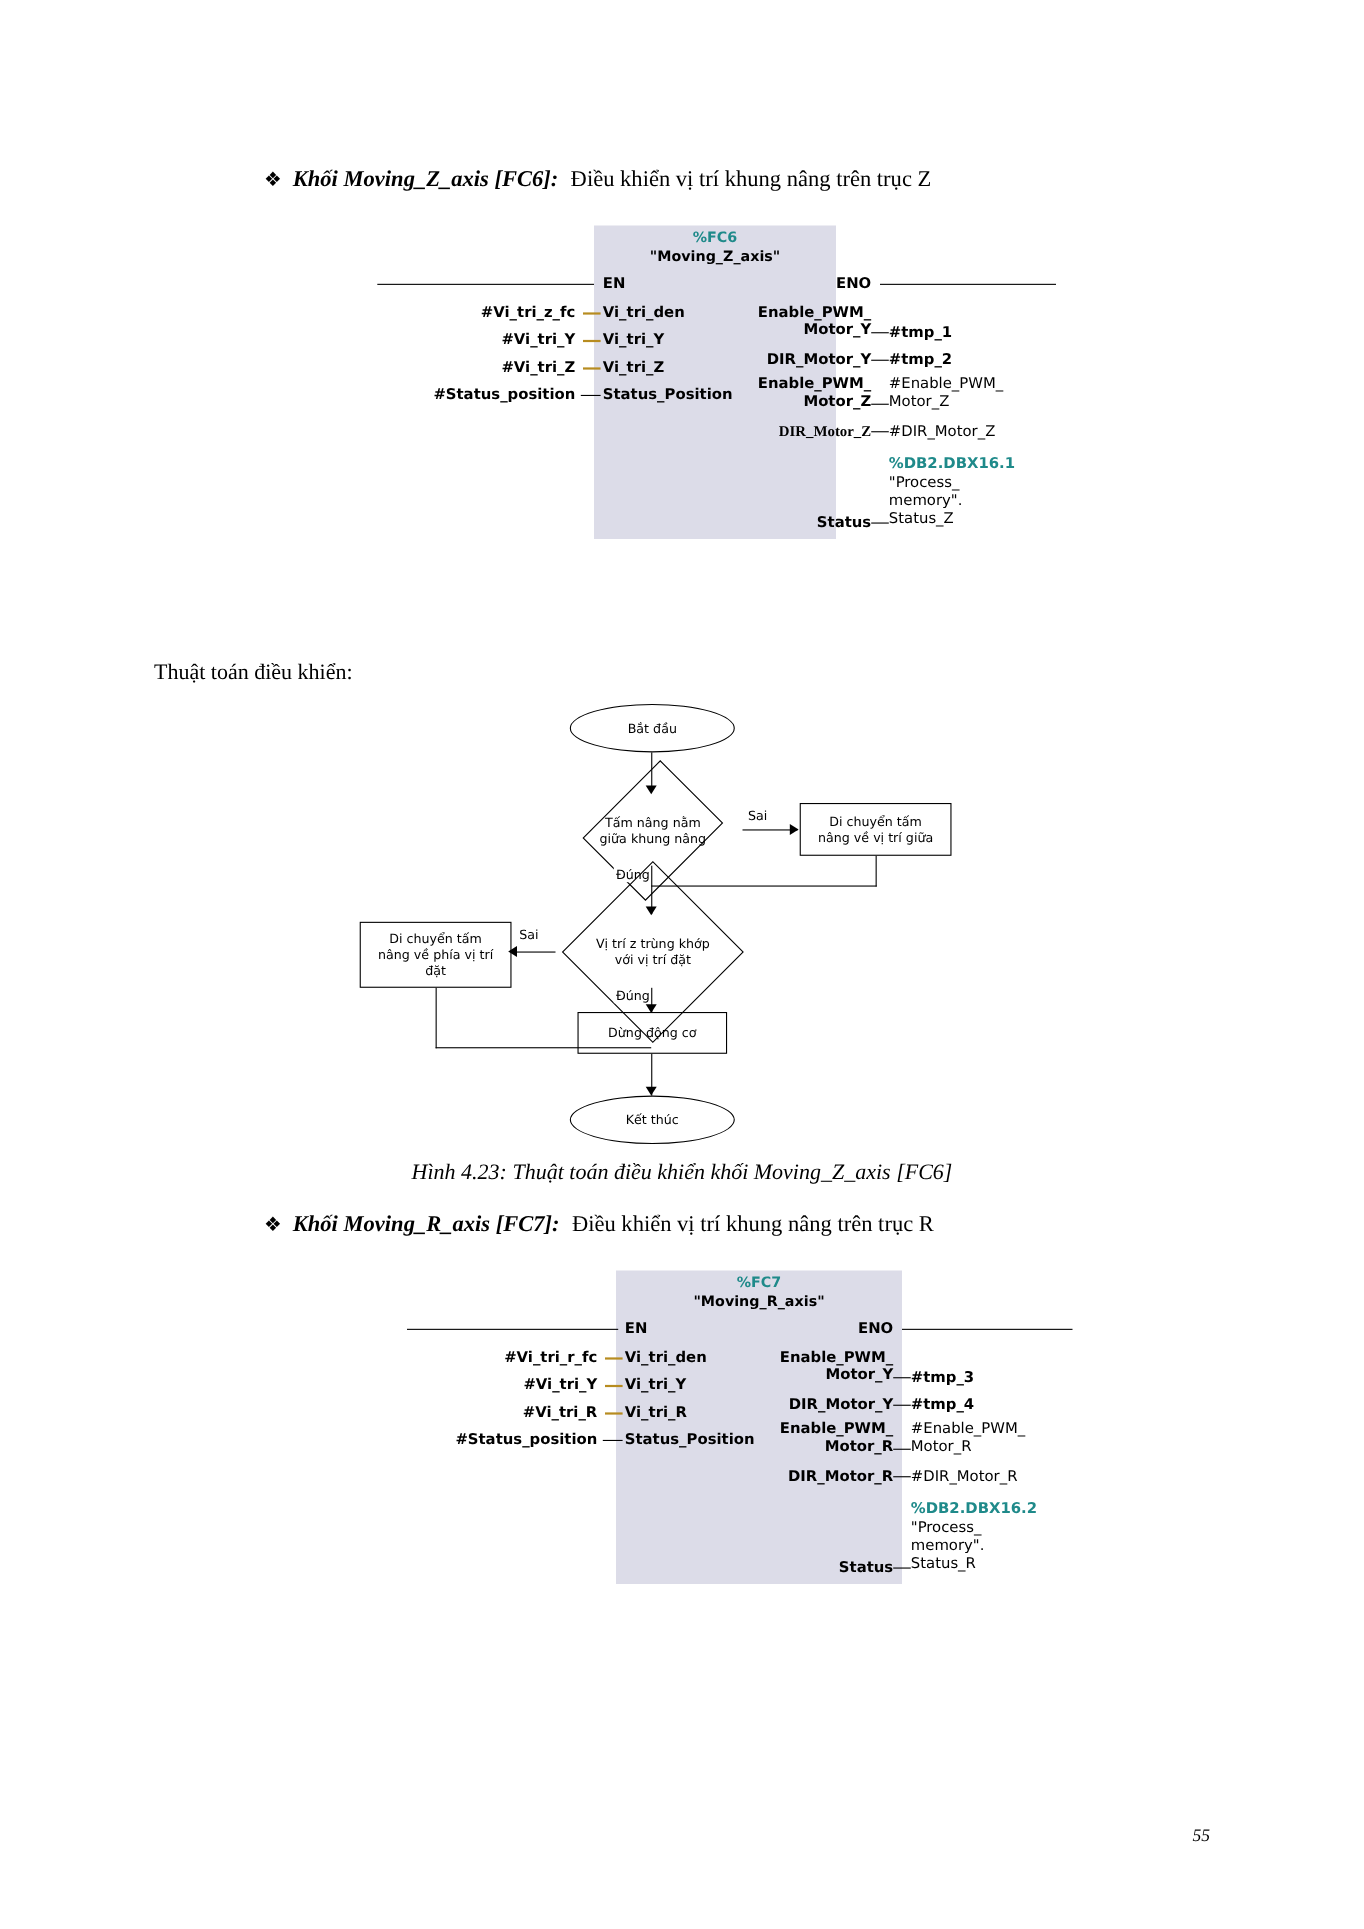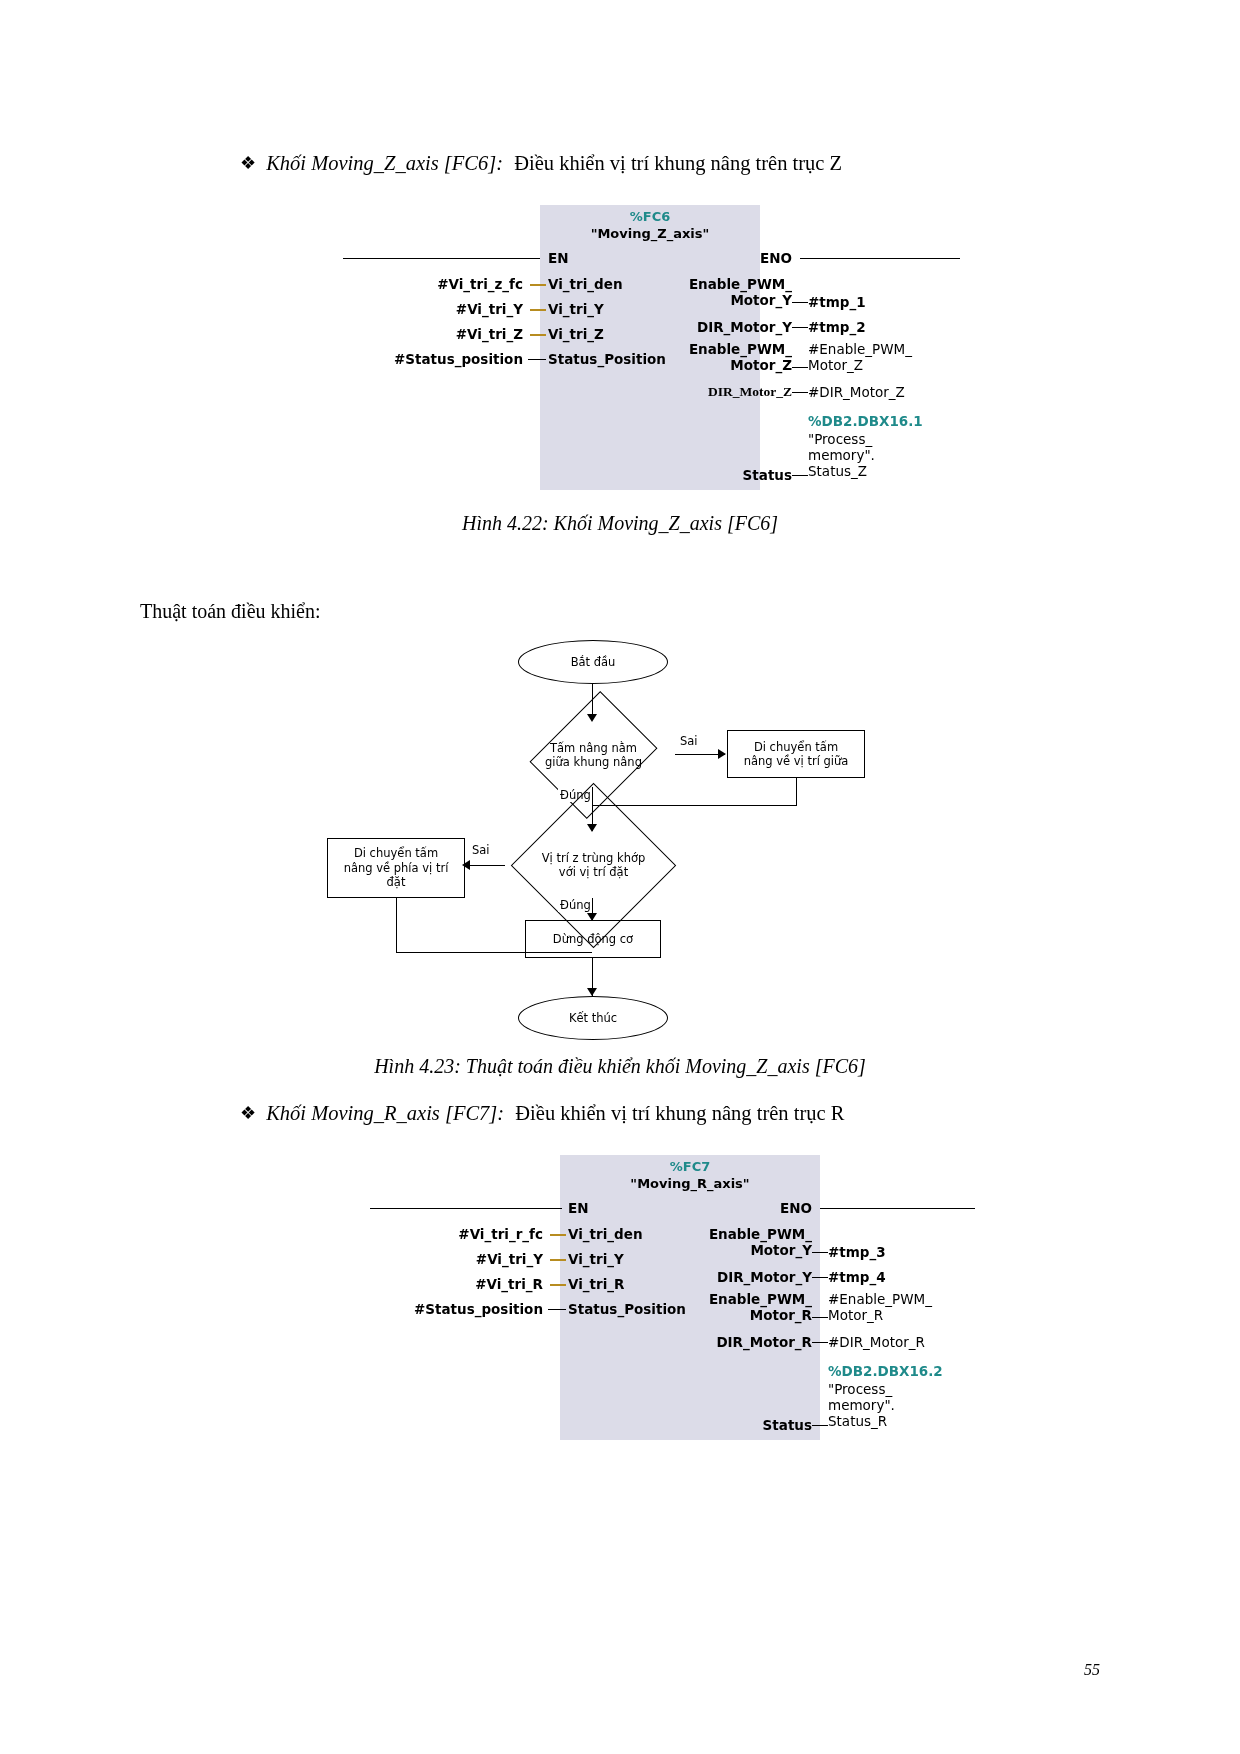--- a/index.html
+++ b/index.html
@@ -24,21 +24,21 @@
     font-size:20.5px;
     line-height:1.35;
     margin-left:100px;
   }
   .bullet-mark{
     margin-right:10px;
     font-size:18px;
     line-height:1.45;
   }
   .bullet-strong{
-    font-weight:normal;
+    font-weight:bold;
     font-style:italic;
     white-space:nowrap;
   }
   .bullet-rest{margin-left:6px;}
 
   
   .fc-wrap{position:relative;}
   .fc-block{
     position:absolute;
     background:#dcdce8;
@@ -208,21 +208,20 @@
     <div class="hline" style="left:652px;top:187px;width:16px;"></div>
 
     <div class="fc-row" style="left:520px;top:262px;width:132px;text-align:right;">Status</div>
     <div class="fc-ext fc-addr" style="left:668px;top:208px;">%DB2.DBX16.1</div>
     <div class="fc-ext" style="left:668px;top:226px;">"Process_
 memory".
 Status_Z</div>
     <div class="hline" style="left:652px;top:270px;width:16px;"></div>
   </div>
 
-  <div class="caption" style="position:absolute;left:140px;top:512px;width:960px;">Hình 4.22: Khối Moving_Z_axis [FC6]</div>
 
   <div class="plain-text" style="position:absolute;left:140px;top:600px;">Thuật toán điều khiển:</div>
 
   <div class="flow" style="position:absolute;left:140px;top:640px;width:960px;height:340px;">
 
     <div class="node ellipse" style="left:378px;top:0px;width:150px;height:44px;">Bắt đầu</div>
 
     <div class="fl-v" style="left:452px;top:44px;height:32px;"></div>
     <div class="arrow-down" style="left:447px;top:74px;"></div>
 

